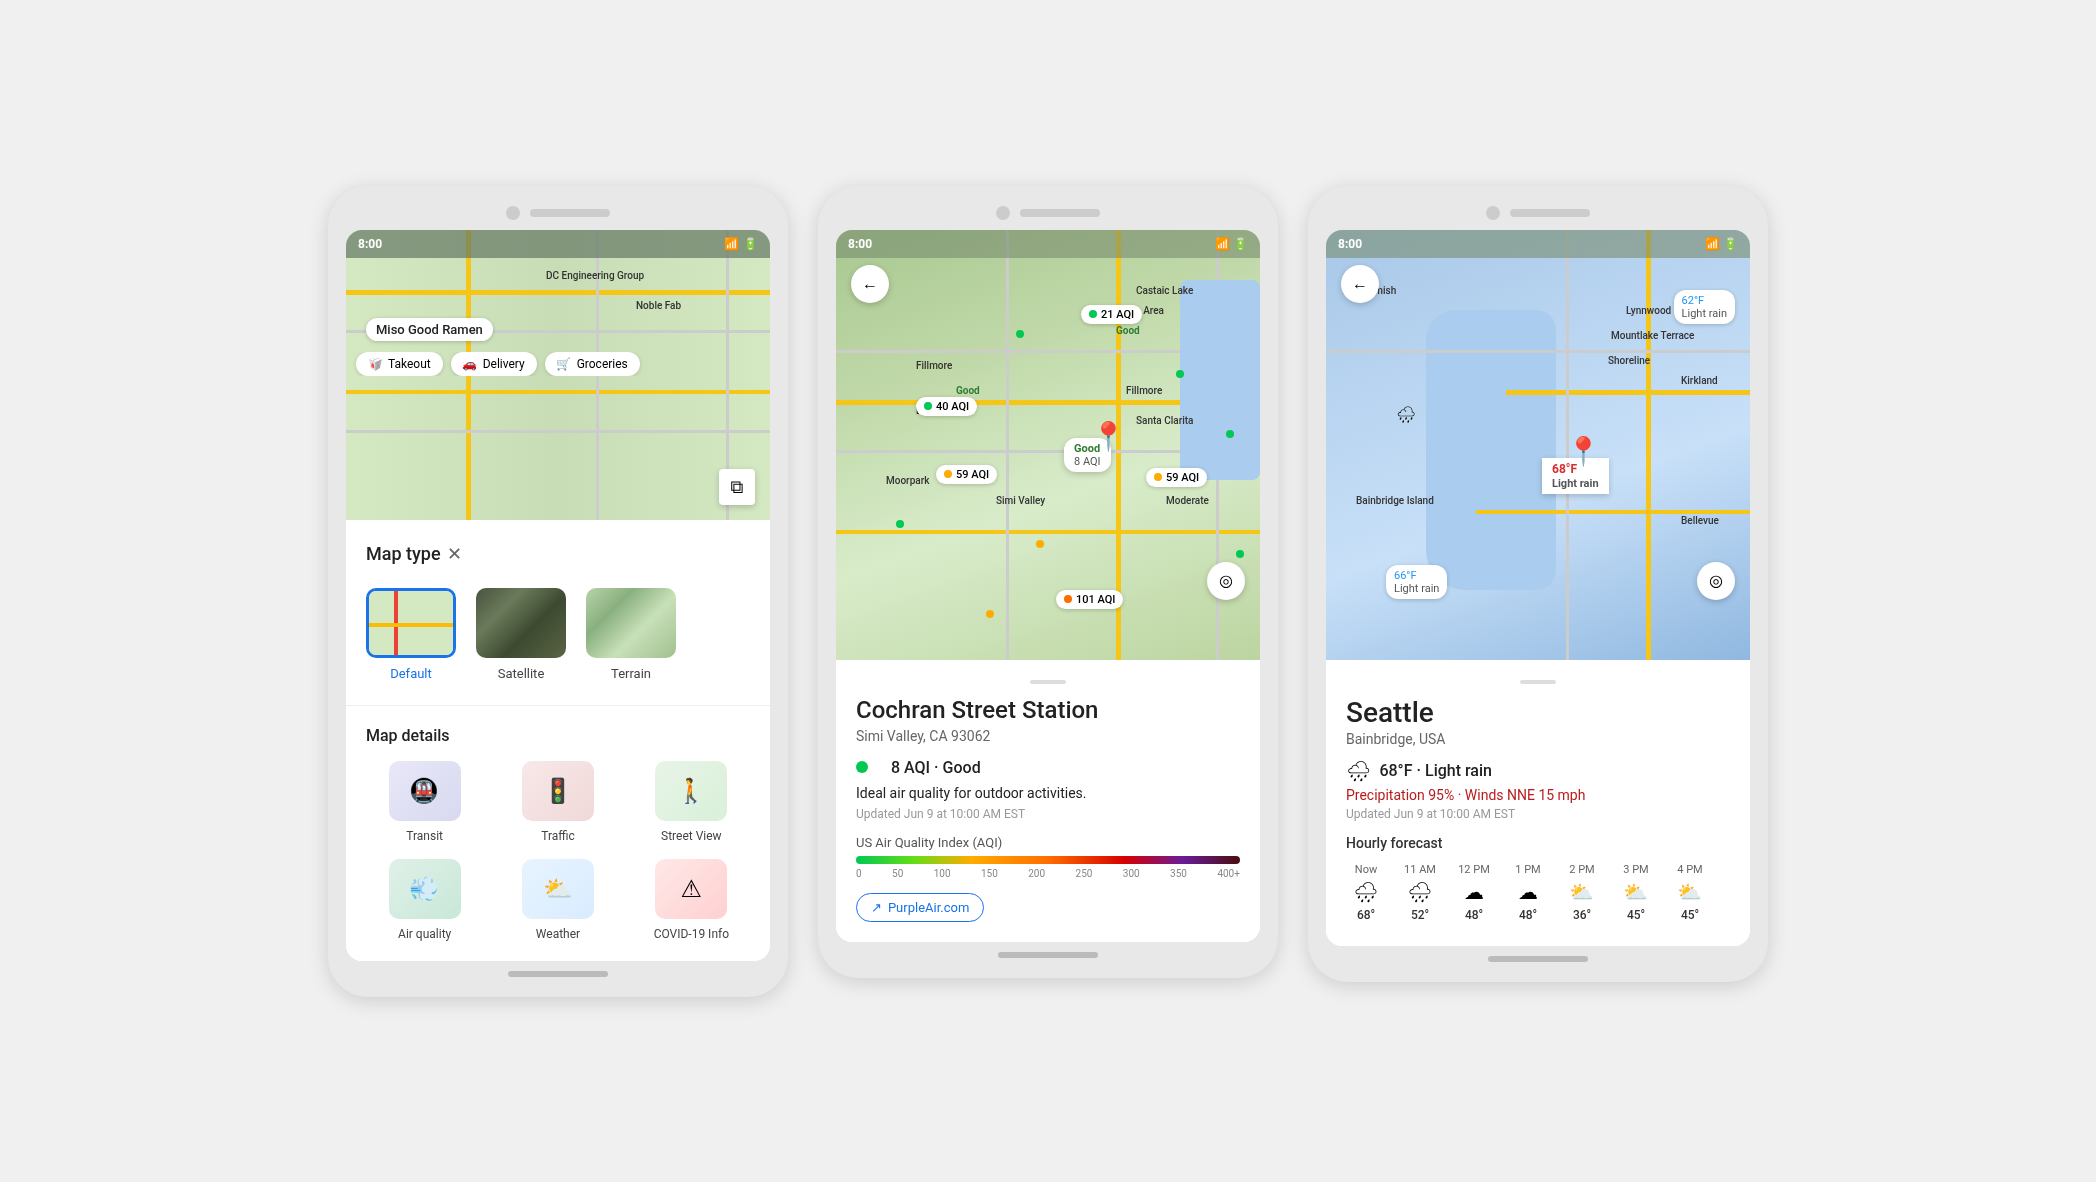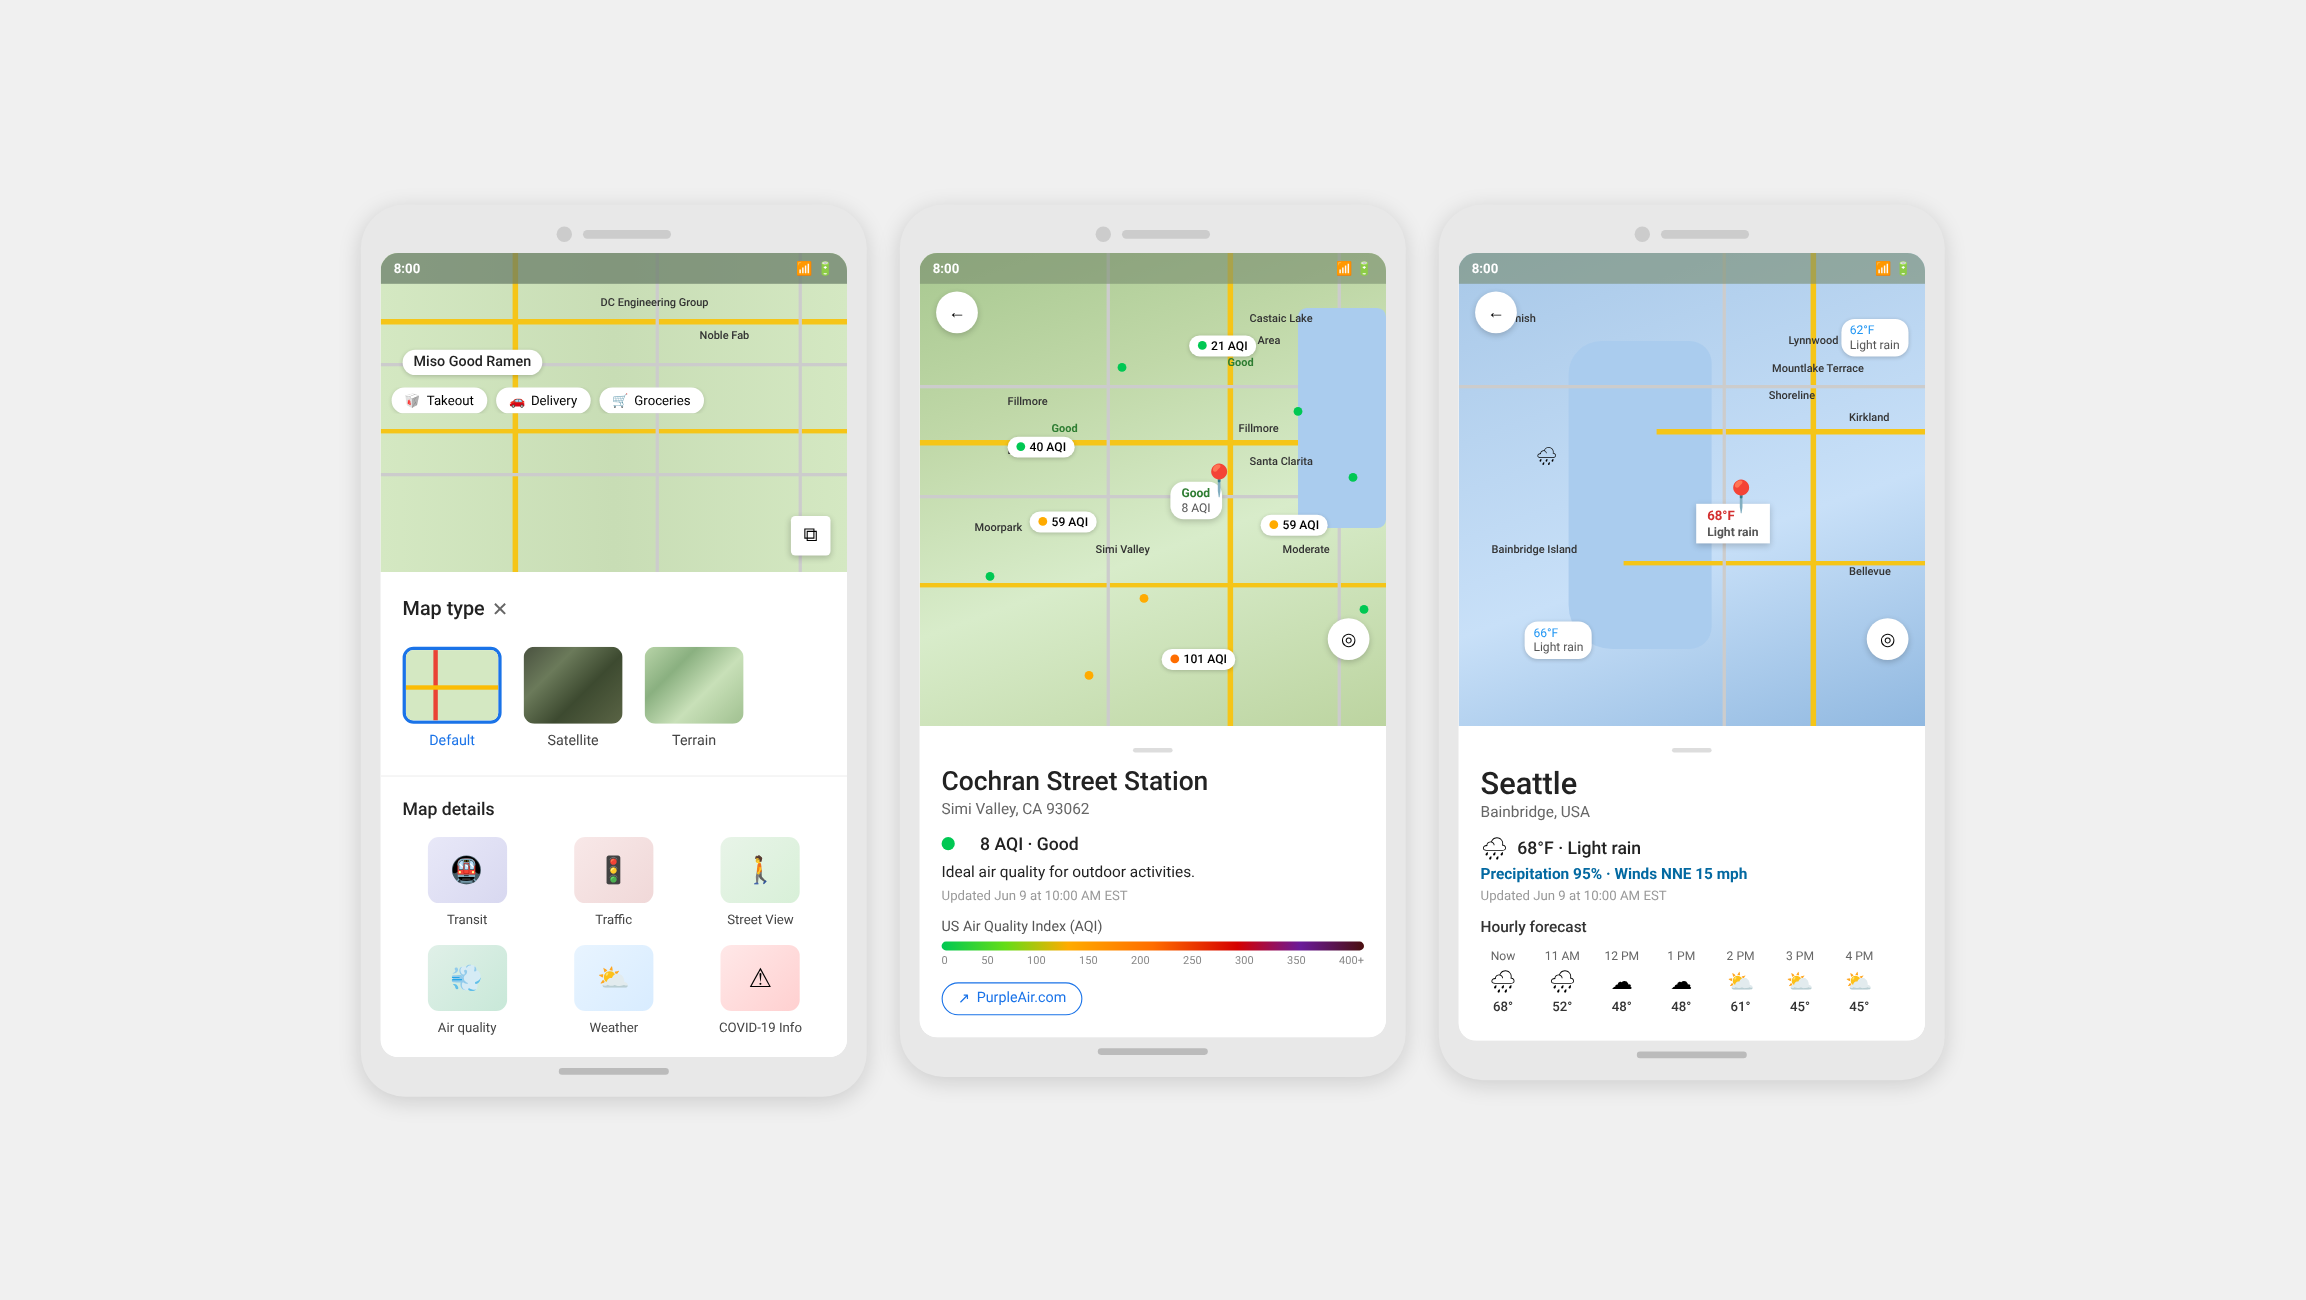--- a/index.html
+++ b/index.html
@@ -514,23 +514,22 @@
     .weather-icon-rain {
       font-size: 20px;
     }
     .weather-temp-desc {
       font-size: 16px;
       font-weight: 500;
       color: #222;
     }
     .weather-details {
       font-size: 14px;
-      color: #0369a1;
+      color: #b91c1c;
       margin-bottom: 4px;
-      font-weight: bold;
     }
     .weather-updated {
       font-size: 12px;
       color: #999;
       margin-bottom: 14px;
     }
     .hourly-label {
       font-size: 14px;
       font-weight: 500;
       color: #333;
@@ -881,21 +880,21 @@
             <span class="hourly-temp">48°</span>
           </div>
           <div class="hourly-item">
             <span class="hourly-time">1 PM</span>
             <span class="hourly-icon">☁</span>
             <span class="hourly-temp">48°</span>
           </div>
           <div class="hourly-item">
             <span class="hourly-time">2 PM</span>
             <span class="hourly-icon">⛅</span>
-            <span class="hourly-temp">61°</span>
+            <span class="hourly-temp">36°</span>
           </div>
           <div class="hourly-item">
             <span class="hourly-time">3 PM</span>
             <span class="hourly-icon">⛅</span>
             <span class="hourly-temp">45°</span>
           </div>
           <div class="hourly-item">
             <span class="hourly-time">4 PM</span>
             <span class="hourly-icon">⛅</span>
             <span class="hourly-temp">45°</span>

